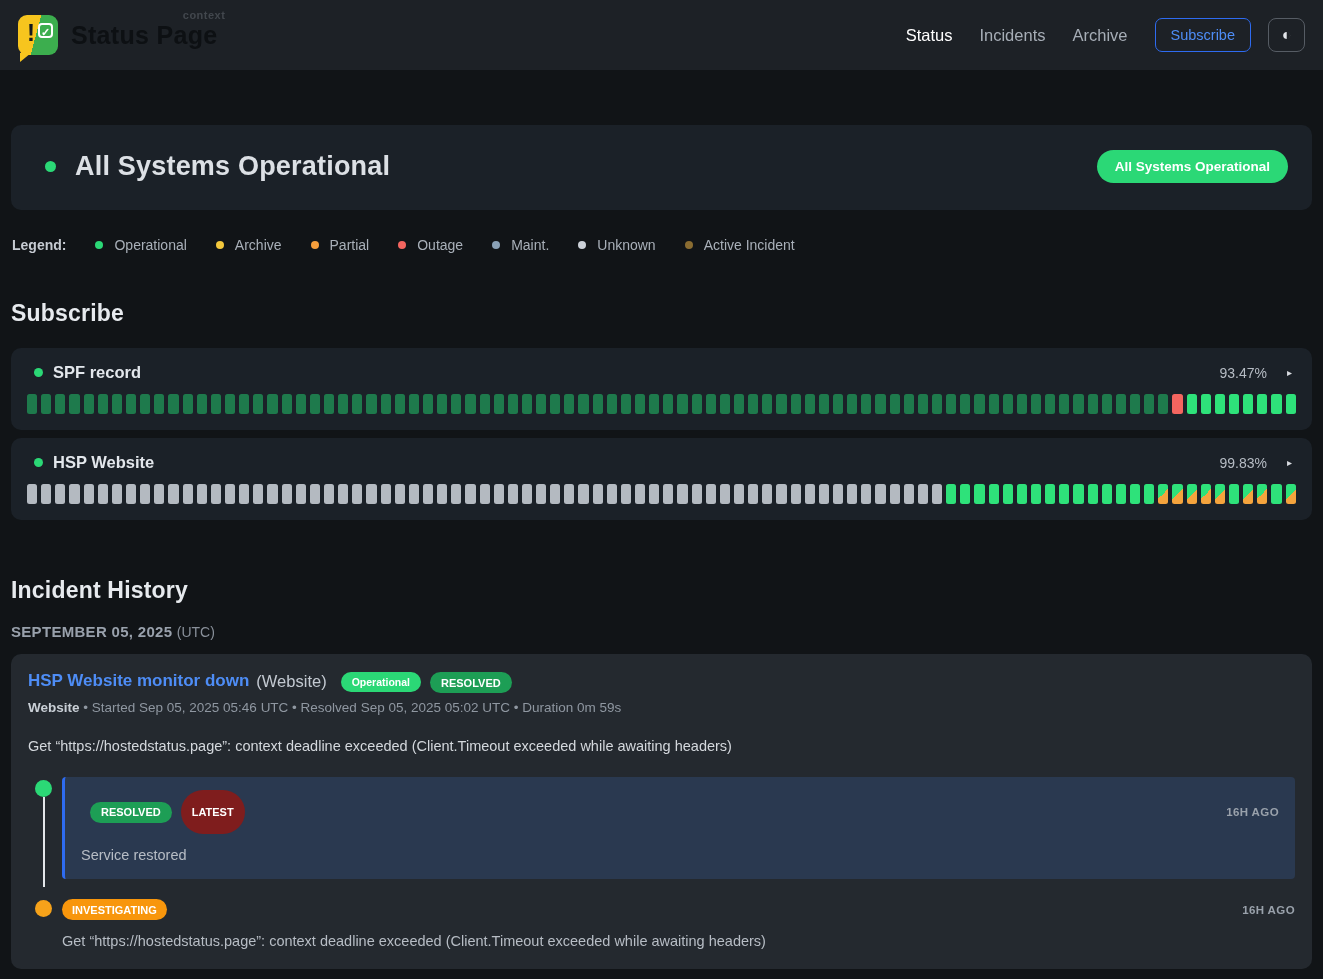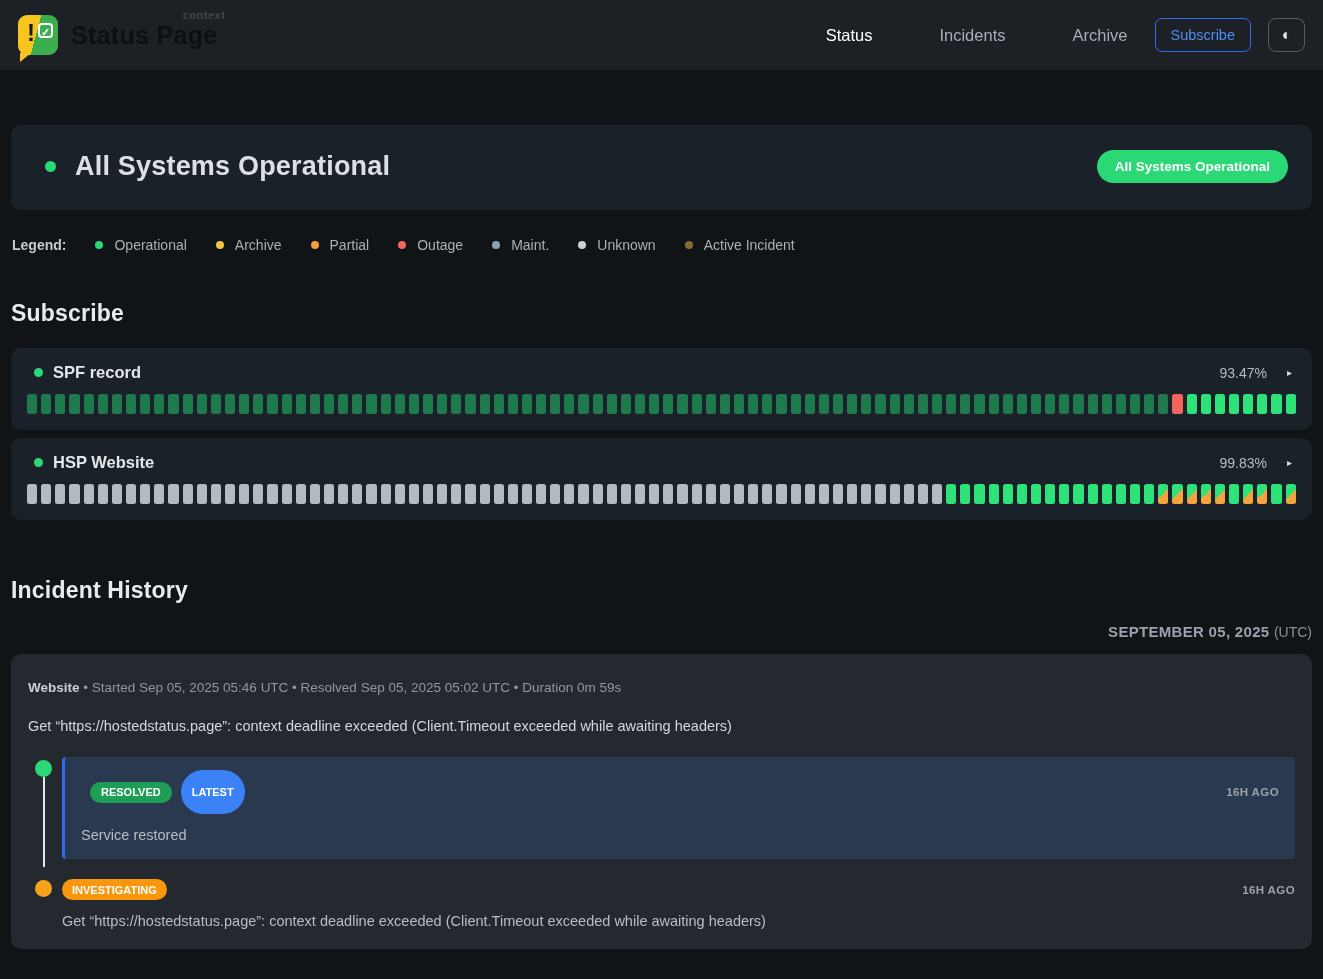--- a/index.html
+++ b/index.html
@@ -14,21 +14,21 @@
   .logo { width:40px; height:40px; border-radius:9px; position:relative; flex:0 0 40px;
     background:linear-gradient(105deg,#f7c51e 46%,#3cae4e 46%); }
   .logo::after { content:""; position:absolute; left:2px; bottom:-7px; width:11px; height:9px;
     background:#f7c51e; clip-path:polygon(0 0,100% 0,0 100%); }
   .logo .excl { position:absolute; left:9px; top:4px; font-weight:800; font-size:24px; color:#15181c; }
   .logo .check { position:absolute; right:5px; top:8px; width:15px; height:15px; border:2.5px solid #fff;
     border-radius:4px; color:#fff; font-size:11px; line-height:14px; text-align:center; font-weight:700; }
   .brand-text { margin-left:13px; position:relative; font-size:25px; font-weight:800; color:#0d1013; letter-spacing:.3px; }
   .brand-text .hosted { position:absolute; top:-12px; right:-8px; font-size:11px; font-weight:600; color:#42474d; letter-spacing:.5px; }
   nav { margin-left:auto; display:flex; gap:27px; align-items:center; }
-  .nav-link { font-size:16.5px; color:#a6adb6; cursor:pointer; text-decoration:none;margin-left:40px; }
+  .nav-link { font-size:16.5px; color:#a6adb6; cursor:pointer; text-decoration:none; }
   .nav-link.active { color:#ffffff; }
   .subscribe { margin-left:27px; background:transparent; border:1px solid #2e6bf0; color:#4e8df6;
     font-size:14.5px; padding:8px 15px; border-radius:7px; font-family:inherit; cursor:pointer; }
   .theme-toggle { margin-left:17px; width:37px; height:34px; background:transparent; border:1px solid #565c64;
     border-radius:8px; color:#e2e5e9; font-size:16px; cursor:pointer; font-family:inherit; line-height:1; }
   
   main { padding:0 11px; }
   .banner { margin-top:55px; background:#1b2128; border-radius:10px; padding:25px 24px 27px 24px; }
   .banner-row { display:flex; align-items:center; }
   .dot { border-radius:50%; flex:0 0 auto; }
@@ -48,30 +48,30 @@
   .component-card + .component-card { margin-top:8px; }
   .comp-header { display:flex; align-items:center; cursor:pointer; }
   .comp-dot { width:9px; height:9px; margin:0 10px 0 7px; }
   .comp-name { font-size:16.5px; font-weight:600; color:#e3e7ec; }
   .comp-right { margin-left:auto; display:flex; align-items:center; gap:16px; }
   .comp-uptime { font-size:14px; color:#b6bcc4; }
   .comp-toggle { color:#d8dbe0; font-size:10px; background:none; border:none; cursor:pointer; padding:0 4px; }
   .bars { display:flex; gap:4px; margin-top:12px; height:20px; }
   .bar { flex:1; border-radius:2.5px; }
   
-  .date-line { margin-top:19px; font-size:15px; font-weight:700; color:#99a1ac; letter-spacing:.3px;text-align:right; }
+  .date-line { margin-top:19px; font-size:15px; font-weight:700; color:#99a1ac; letter-spacing:.3px; }
   .date-line .utc { font-weight:400; font-size:14px; color:#89909a; letter-spacing:0; }
   .incident-card { margin-top:14px; background:#24292f; border-radius:10px; padding:17px 17px 20px; }
   .inc-title-row { display:flex; align-items:center; }
   .inc-link { color:#4e8df6; font-size:17px; font-weight:700; text-decoration:none; cursor:pointer; }
   .inc-suffix { color:#c3c9d1; font-size:16.5px; margin-left:7px; }
   .badge { color:#fff; font-weight:700; border-radius:999px; white-space:nowrap; }
   .badge-operational { background:#2bd876; font-size:10.5px; padding:4px 11px; margin-left:14px; }
   .badge-resolved   { background:#1d9e55; font-size:11px; padding:4.5px 11px; margin-left:9px; }
-  .badge-latest     { background:#3b82f6; font-size:11px; padding:16px 11px; }
+  .badge-latest     { background:#7f1d1d; font-size:11px; padding:16px 11px; }
   .badge-investigating { background:#f8960c; font-size:11px; padding:4.5px 10px; }
   .inc-meta { margin-top:9px; font-size:13.5px; color:#8f97a1; }
   .inc-meta .comp { color:#c9cfd6; font-weight:700; }
   .inc-desc { margin-top:23px; font-size:14.5px; color:#d4d8dd; }
   
   .timeline { margin-top:23px; position:relative; }
   .tl-line { position:absolute; left:15px; top:20px; width:2px; height:90px; background:#e3e6ea; }
   .tl-update { display:flex; align-items:flex-start; position:relative; }
   .tl-update + .tl-update { margin-top:18px; }
   .tl-dot { width:17px; height:17px; flex:0 0 17px; margin:3px 0 0 7px; border-radius:50%; position:relative; z-index:1; }
@@ -352,20 +352,25 @@
       </section>
     </div>
 
   <h2 class="section-title" style="margin-top:57px;">Incident History</h2>
   <div class="date-line">
     <span>SEPTEMBER 05, 2025</span>
     <span class="utc">(UTC)</span>
   </div>
 
   <section class="incident-card">
+    <div class="inc-title-row">
+      <a class="inc-link">HSP Website monitor down</a>
+      <span class="inc-suffix">(Website)</span>
+      <span id="inc-badges"><span class="badge badge-operational">Operational</span><span class="badge badge-resolved">RESOLVED</span></span>
+    </div>
     <div class="inc-meta">
       <span class="comp">Website</span><span> • Started Sep 05, 2025 05:46 UTC • Resolved Sep 05, 2025 05:02 UTC • Duration 0m 59s</span>
     </div>
     <div class="inc-desc">Get “https://hostedstatus.page”: context deadline exceeded (Client.Timeout exceeded while awaiting headers)</div>
 
     <div class="timeline">
       <div class="tl-line"></div>
       <div id="timeline-updates">
           <div class="tl-update">
             <span class="tl-dot" style="background: rgb(43, 216, 118);"></span>

